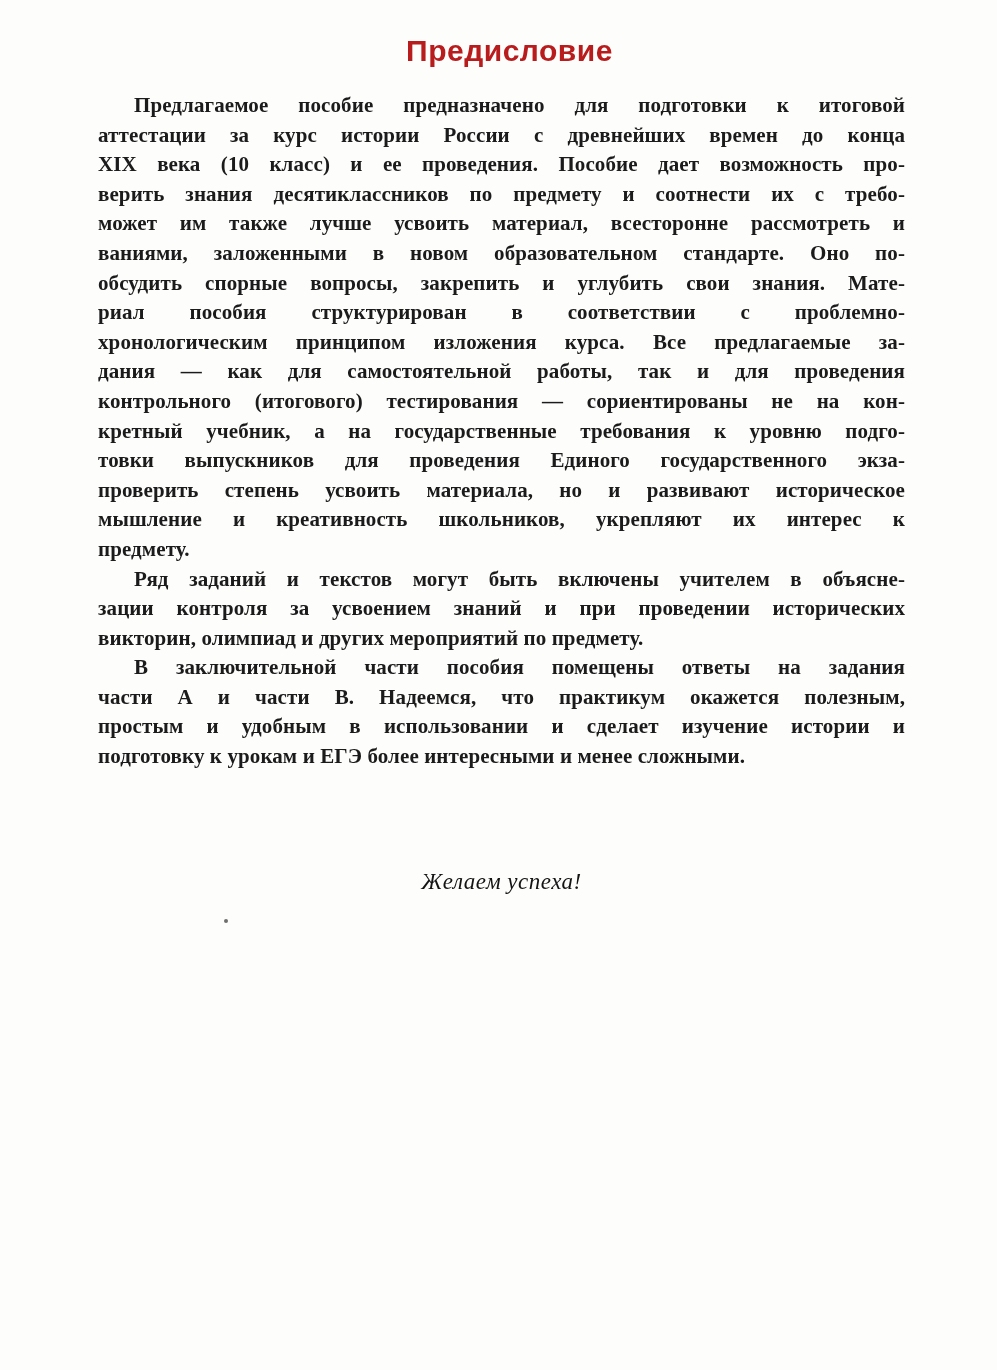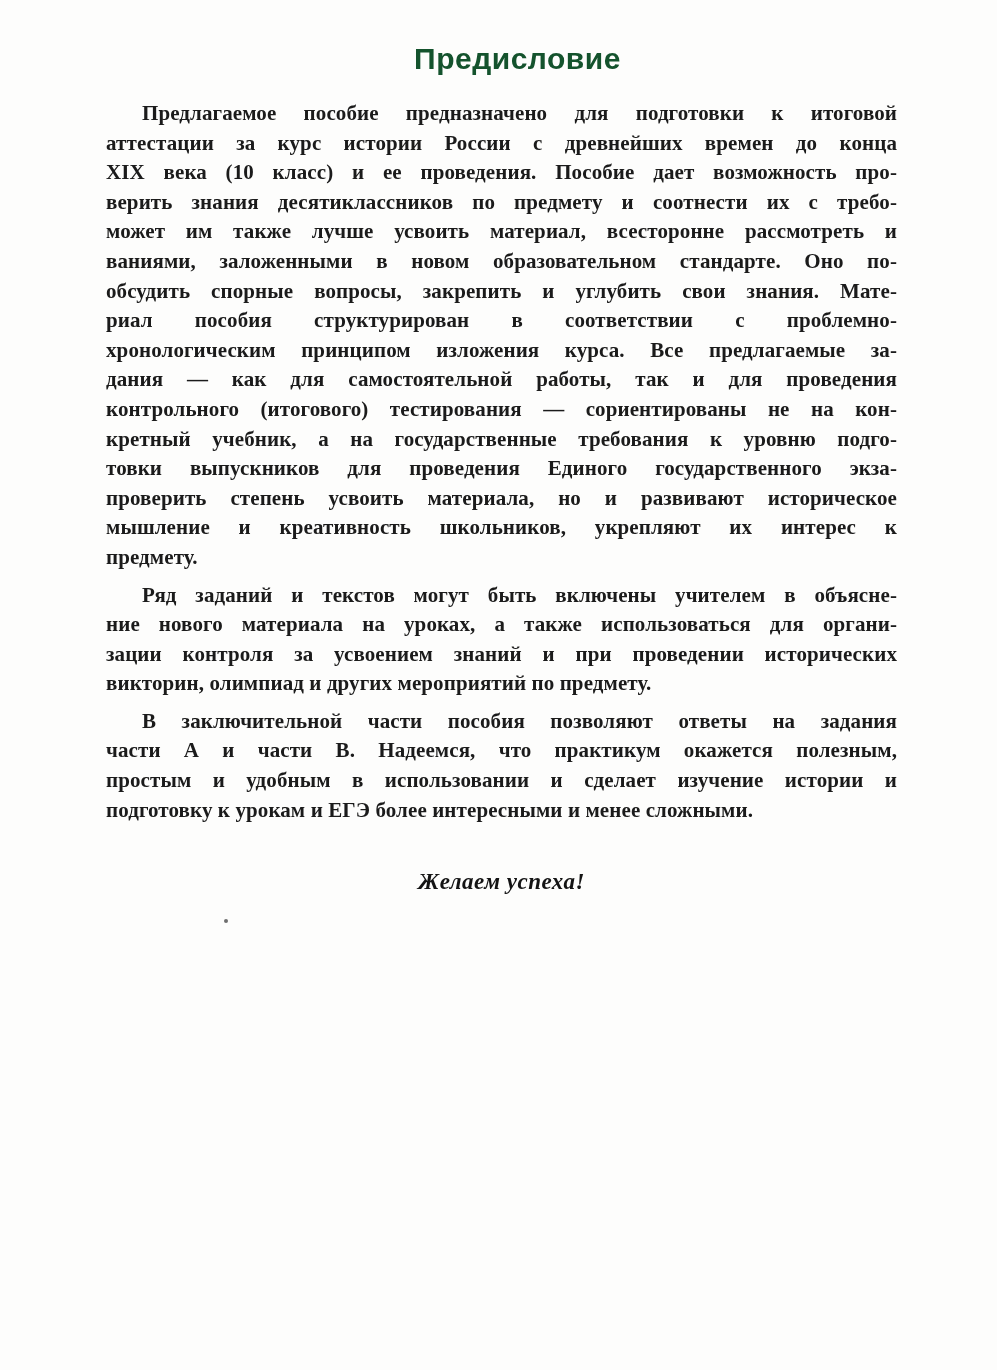--- a/index.html
+++ b/index.html
@@ -23,56 +23,56 @@
     position: absolute;
     left: 98px;
     width: 807px;
     top: 0;
   }
   .title {
     position: absolute;
     top: 26px;
     left: 0;
     width: 807px;
-    margin: 16px;
+    margin: 8px;
     text-align: center;
     font-family: "Liberation Sans", "DejaVu Sans", sans-serif;
     font-weight: bold;
     font-size: 30px;
     line-height: 34px;
     letter-spacing: 0.5px;
-    color: #14532d;
+    color: #b91c1c;
   }
   .body-text {
     position: absolute;
     top: 91px;
     left: 0;
     width: 807px;
     font-size: 21px;
     font-weight: bold;
     line-height: 29.6px;
     color: var(--ink);
     letter-spacing: 0.1px;
   }
-  .para { margin: 8px; }
+  .para { margin: 0; }
   .line {
     text-align: justify;
     text-align-last: justify;
     white-space: normal;
   }
   .line.first { text-indent: 36px; }
   .line.last { text-align-last: left; }
   .closing {
     position: absolute;
     top: 869px;
     left: 0;
     width: 807px;
     text-align: center;
     font-size: 23px;
-    font-weight: bold;
+    font-weight: normal;
     font-style: italic;
     color: #141414;
     letter-spacing: 0.5px;
   }
   .speck {
     position: absolute;
     left: 224px;
     top: 919px;
     width: 4px;
     height: 4px;
@@ -101,26 +101,25 @@
           <div class="line">дания — как для самостоятельной работы, так и для проведения</div>
           <div class="line">контрольного (итогового) тестирования — сориентированы не на кон-</div>
           <div class="line">кретный учебник, а на государственные требования к уровню подго-</div>
           <div class="line">товки выпускников для проведения Единого государственного экза-</div>
           <div class="line">проверить степень усвоить материала, но и развивают историческое</div>
           <div class="line">мышление и креативность школьников, укрепляют их интерес к</div>
           <div class="line last">предмету.</div>
         </div>
         <div class="para">
           <div class="line first">Ряд заданий и текстов могут быть включены учителем в объясне-</div>
-          <div class="line">ние нового материала на уроках, а также использоваться для органи-</div>
           <div class="line">зации контроля за усвоением знаний и при проведении исторических</div>
           <div class="line last">викторин, олимпиад и других мероприятий по предмету.</div>
         </div>
         <div class="para">
-          <div class="line first">В заключительной части пособия позволяют ответы на задания</div>
+          <div class="line first">В заключительной части пособия помещены ответы на задания</div>
           <div class="line">части А и части В. Надеемся, что практикум окажется полезным,</div>
           <div class="line">простым и удобным в использовании и сделает изучение истории и</div>
           <div class="line last">подготовку к урокам и ЕГЭ более интересными и менее сложными.</div>
         </div>
       </div>
 
     <div class="closing">Желаем успеха!</div>
   </div>
 
   <div class="speck"></div>

